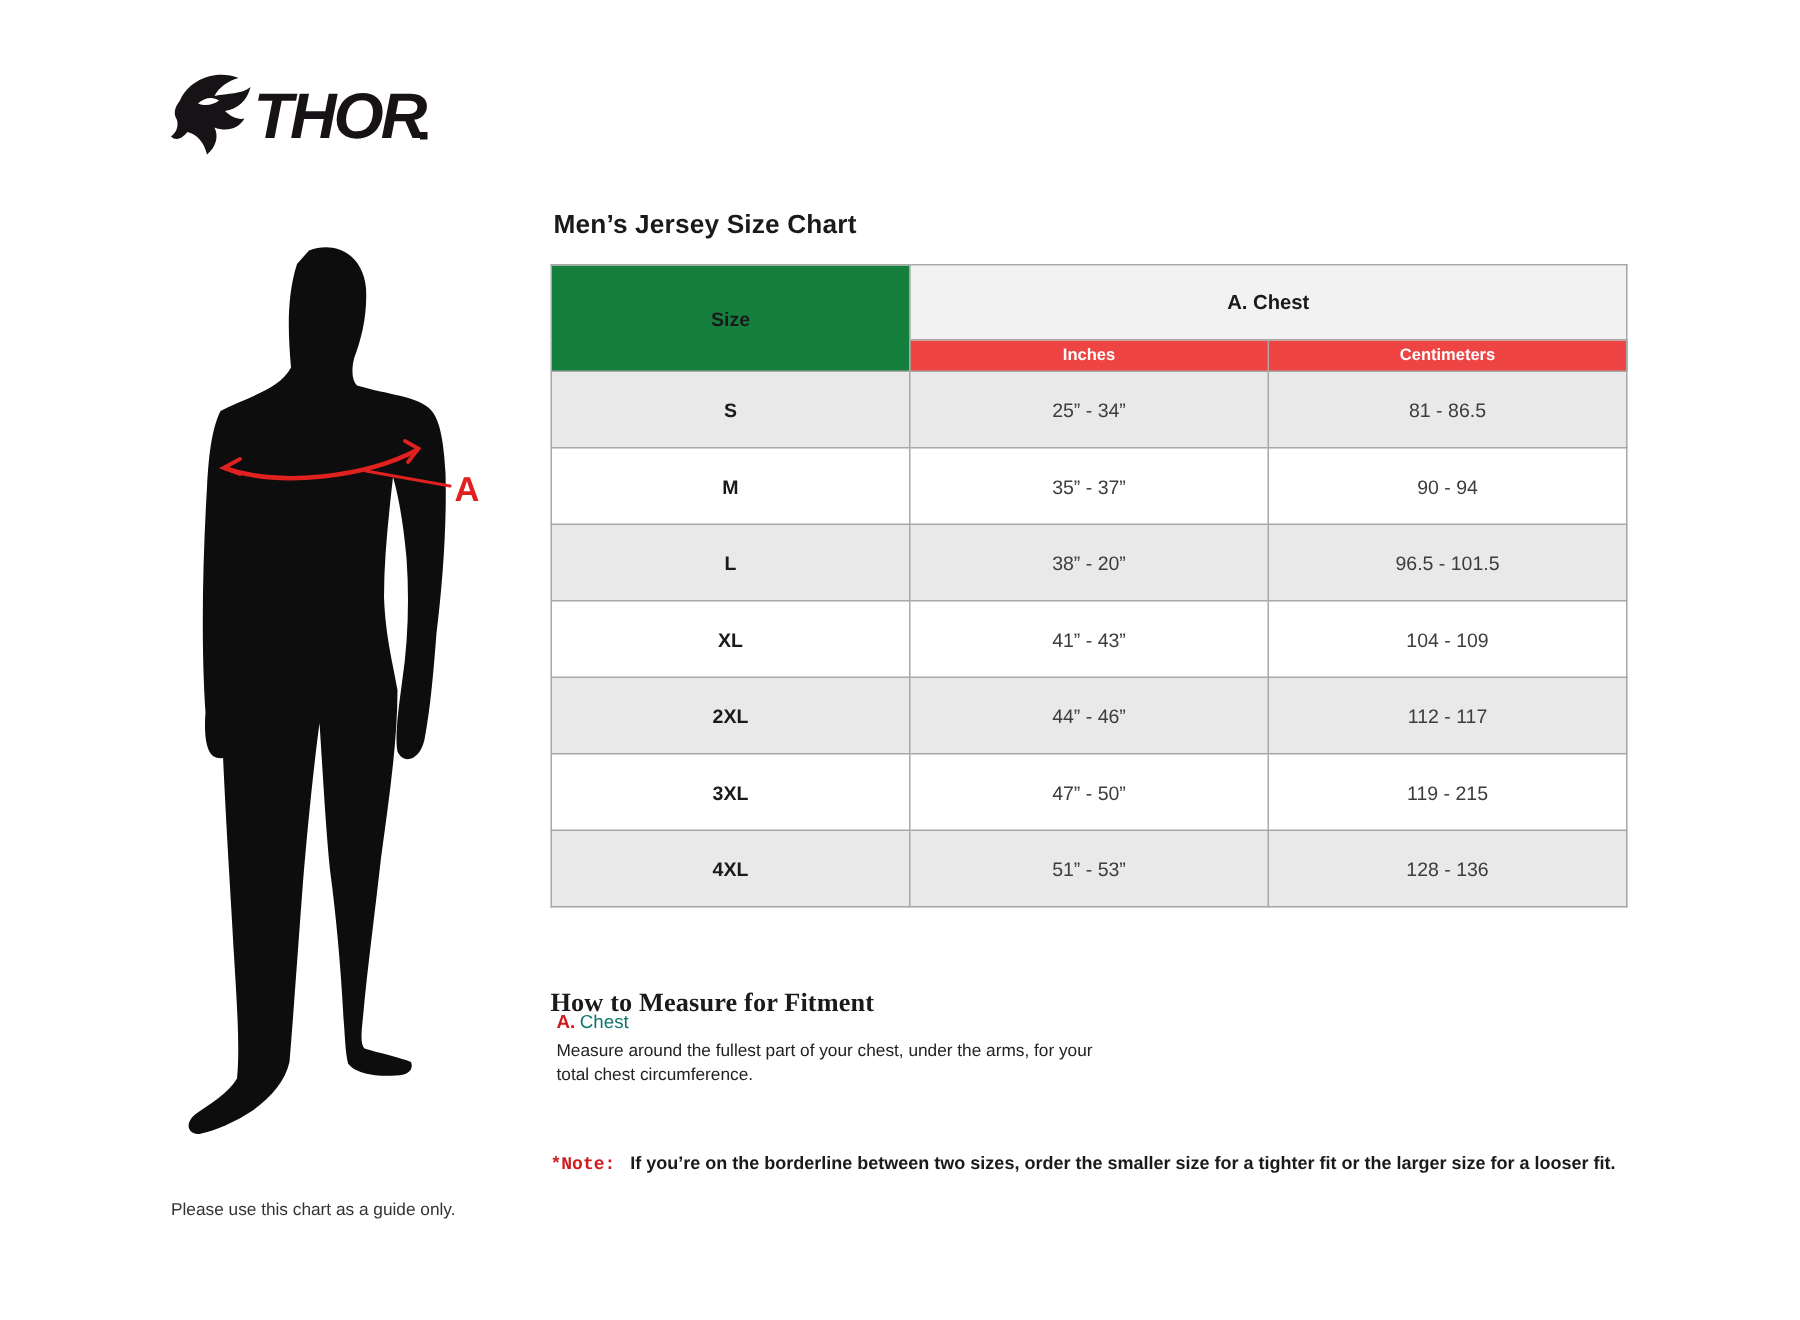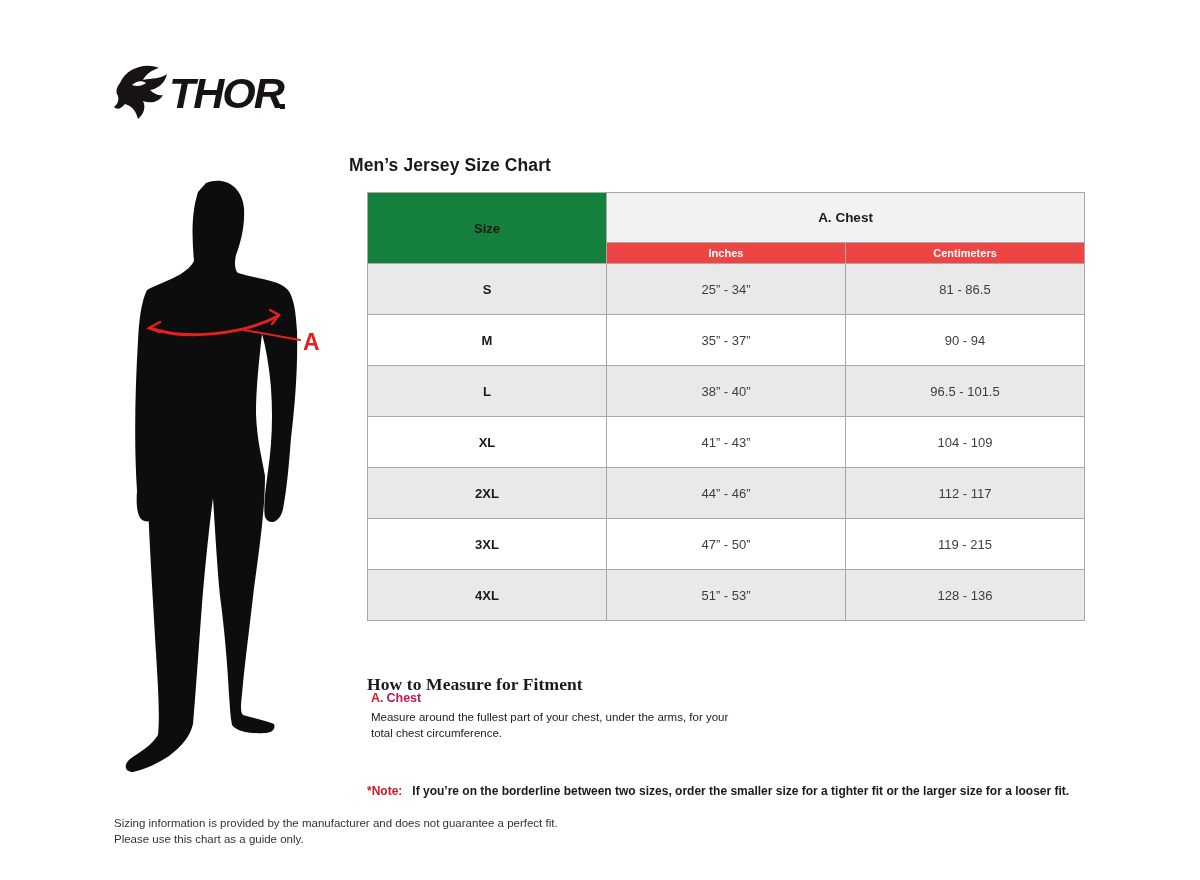--- a/index.html
+++ b/index.html
@@ -1,55 +1,55 @@
 <!DOCTYPE html>
 <html><head>
 <meta charset="utf-8">
 <style>
   html,body{margin:0;padding:0;}
   body{
     width:1200px;height:880px;position:relative;background:#ffffff;
     font-family:"Liberation Sans","DejaVu Sans",sans-serif;
     color:#1a1a1a;overflow:hidden;
   }
-  .abs{position:absolute;margin-top:16px;}
+  .abs{position:absolute;}
 
   
   #logo{left:112px;top:45px;width:180px;height:62px;}
 
   
   #figure{left:106px;top:160px;width:234px;height:618px;}
 
   
   .h1{font-size:17.5px;font-weight:bold;color:#1a1a1a;letter-spacing:0.1px;}
-  #chart-title{left:349px;top:139px;}
+  #chart-title{left:369px;top:139px;}
   #measure-heading{left:367px;top:658px;font-family:Liberation Serif, serif;}
 
   
   #size-table-wrap{left:367px;top:176px;}
   table{border-collapse:collapse;table-layout:fixed;width:717px;}
   col.c1{width:239px;} col.c2{width:239px;} col.c3{width:239px;}
   td,th{border:1px solid #a8a8a8;text-align:center;vertical-align:middle;padding:0;}
   th.size-head{background:#15803d;font-size:13px;font-weight:bold;color:#1a1a1a;}
   th.group-head{background:#f2f2f2;height:49px;font-size:13.5px;font-weight:bold;color:#1a1a1a;}
   th.unit-head{background:#ef4444;color:#ffffff;height:20px;font-size:11px;font-weight:bold;}
   tbody td{height:50px;font-size:13px;color:#3d3d3d;}
   tbody td.size-col{font-weight:bold;color:#1a1a1a;}
   tbody tr:nth-child(odd){background:#e9e9e9;}
   tbody tr:nth-child(even){background:#ffffff;}
 
   
   #measure-item{left:371px;top:672px;width:380px;}
   .item-key{color:#cf1b20;font-weight:bold;font-size:12.5px;}
-  .item-name{font-weight:bold;font-size:12.5px;color:#be185d;margin-left:3px;}
+  .item-name{font-weight:normal;font-size:12.5px;color:#0f766e;margin-left:3px;}
   .item-desc{font-size:11.5px;color:#222222;line-height:1.42;margin-top:3px;width:360px;}
 
   
   #note-line{left:367px;top:768px;width:740px;font-size:12px;font-weight:bold;}
-  .note-label{color:#cf1b20;margin-right:10px;}
+  .note-label{color:#cf1b20;margin-right:10px;font-family:Liberation Mono, monospace;}
   .note-text{color:#1a1a1a;}
 
   
   #disclaimer{left:114px;top:799px;font-size:11.5px;color:#333333;line-height:1.42;}
 </style>
 </head>
 <body>
 
 <div class="abs" id="logo">
   <svg width="180" height="62" viewBox="0 0 180 62">
@@ -144,21 +144,21 @@
         <td>25” - 34”</td>
         <td>81 - 86.5</td>
       </tr>
       <tr>
         <td class="size-col">M</td>
         <td>35” - 37”</td>
         <td>90 - 94</td>
       </tr>
       <tr>
         <td class="size-col">L</td>
-        <td>38” - 40”</td>
+        <td>38” - 20”</td>
         <td>96.5 - 101.5</td>
       </tr>
       <tr>
         <td class="size-col">XL</td>
         <td>41” - 43”</td>
         <td>104 - 109</td>
       </tr>
       <tr>
         <td class="size-col">2XL</td>
         <td>44” - 46”</td>
@@ -185,15 +185,14 @@
     <span class="item-key">A.</span><span class="item-name">Chest</span>
   </div>
   <div class="item-desc">Measure around the fullest part of your chest, under the arms, for your total chest circumference.</div>
 </div>
 
 <div class="abs" id="note-line">
   <span class="note-label">*Note:</span><span class="note-text">If you’re on the borderline between two sizes, order the smaller size for a tighter fit or the larger size for a looser fit.</span>
 </div>
 
 <div class="abs" id="disclaimer">
-  <div>Sizing information is provided by the manufacturer and does not guarantee a perfect fit.</div>
   <div>Please use this chart as a guide only.</div>
 </div>
 
 </body></html>

